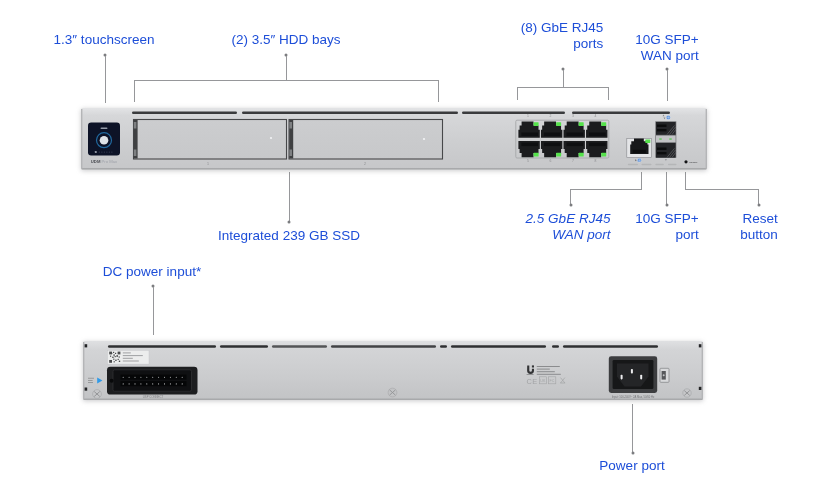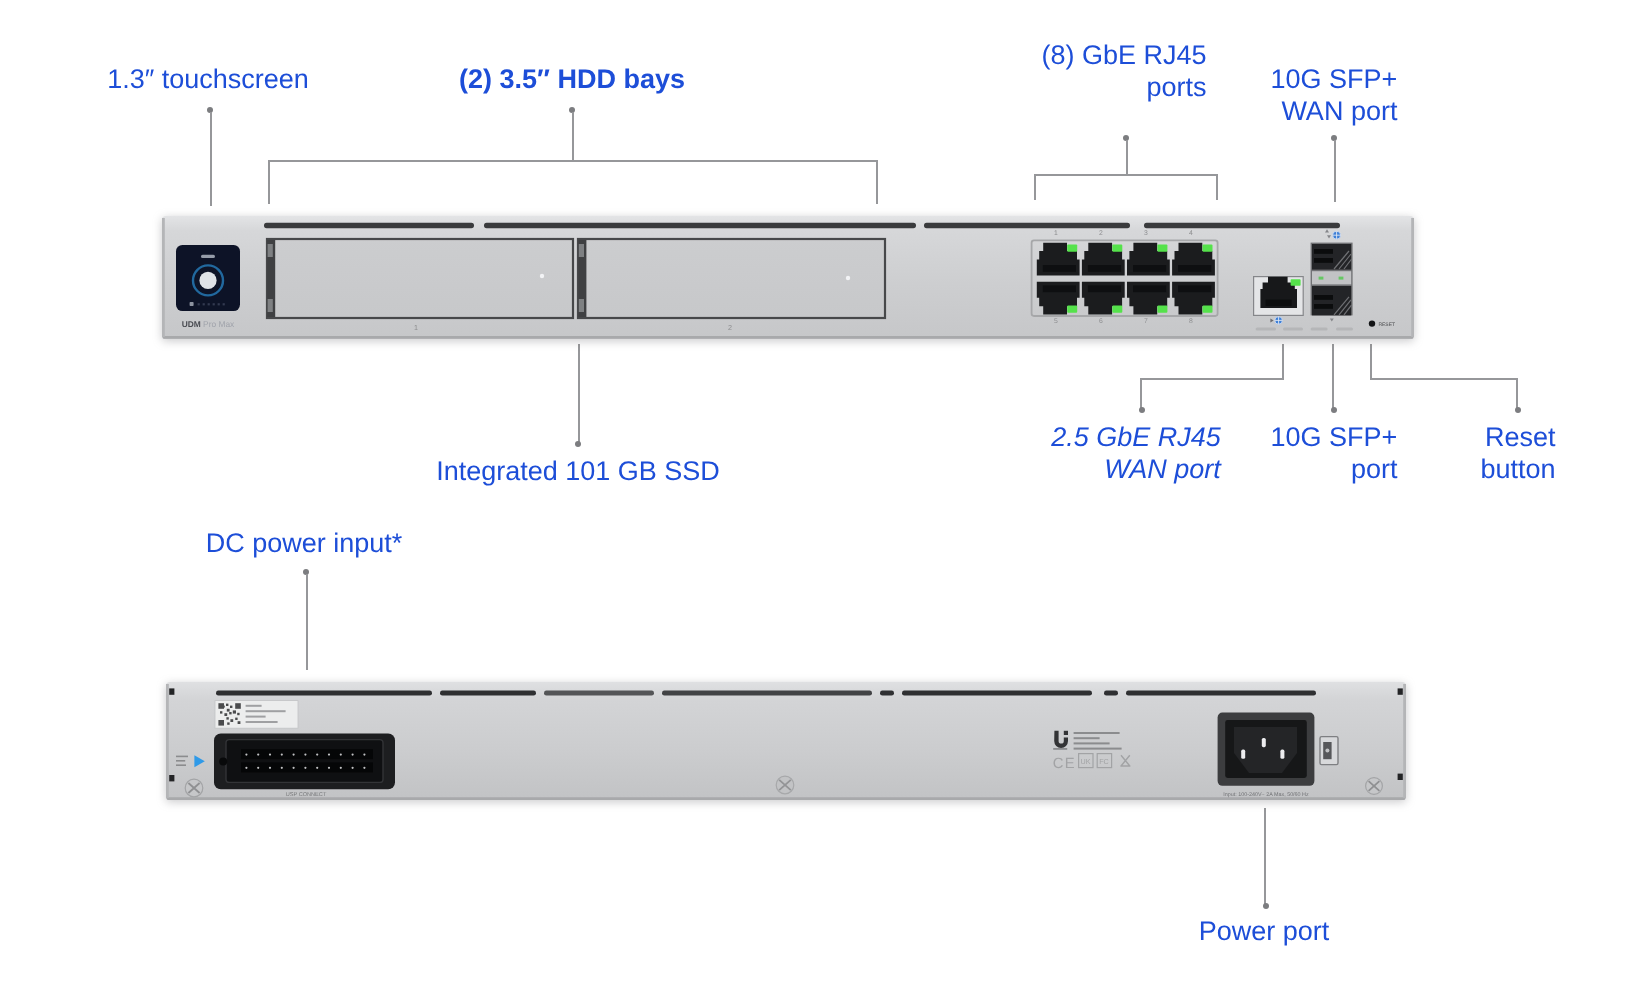--- a/index.html
+++ b/index.html
@@ -6,24 +6,24 @@
   body{width:817px;height:495px;background:#ffffff;font-family:"Liberation Sans",sans-serif;position:relative;overflow:hidden;}
   .lbl{position:absolute;color:#1d4ed8;font-size:13.5px;line-height:16px;text-align:right;white-space:nowrap;transform:translateX(-50%);}
   .ln{position:absolute;background:#96979a;}
   .dot{position:absolute;width:3px;height:3px;border-radius:50%;background:#7c7d80;transform:translate(-50%,-50%);}
   svg{position:absolute;display:block;}
 </style>
 </head>
 <body>
 
 <div class="lbl" style="left:104px;top:31.6px;">1.3″ touchscreen</div>
-<div class="lbl" style="left:286px;top:31.6px;font-weight:bold;">(2) 3.5″ HDD bays</div>
+<div class="lbl" style="left:286px;top:31.6px;">(2) 3.5″ HDD bays</div>
 <div class="lbl" style="left:562px;top:20px;">(8) GbE RJ45<br>ports</div>
 <div class="lbl" style="left:667px;top:31.6px;">10G SFP+<br>WAN port</div>
-<div class="lbl" style="left:289px;top:228.4px;">Integrated 101 GB SSD</div>
+<div class="lbl" style="left:289px;top:228.4px;">Integrated 239 GB SSD</div>
 <div class="lbl" style="left:568px;top:210.6px;font-style:italic;">2.5 GbE RJ45<br>WAN port</div>
 <div class="lbl" style="left:667px;top:210.6px;">10G SFP+<br>port</div>
 <div class="lbl" style="left:759px;top:210.6px;">Reset<br>button</div>
 <div class="lbl" style="left:152px;top:264px;">DC power input*</div>
 <div class="lbl" style="left:632px;top:458.4px;">Power port</div>
 
 <div class="dot" style="left:105px;top:55px;"></div>
 <div class="ln" style="left:104.5px;top:56px;width:1px;height:47px;"></div>
 
 <div class="dot" style="left:286px;top:55px;"></div>

